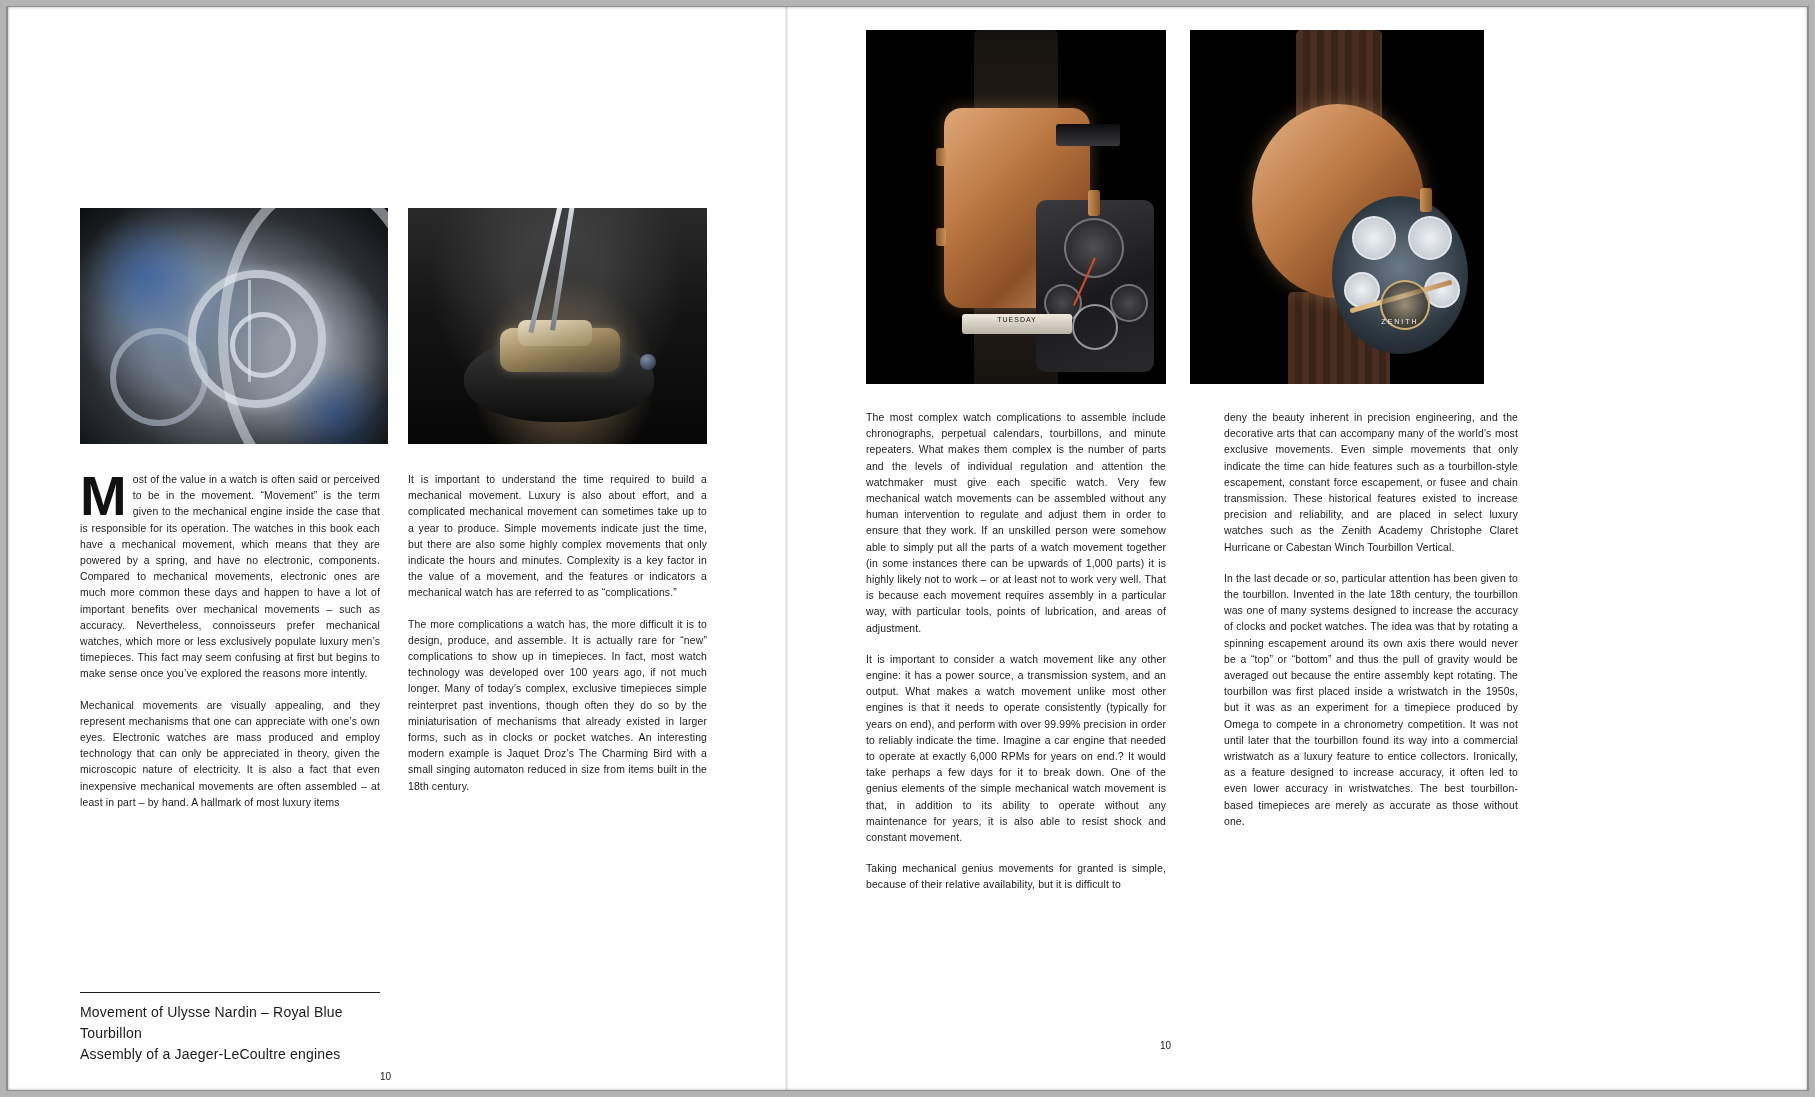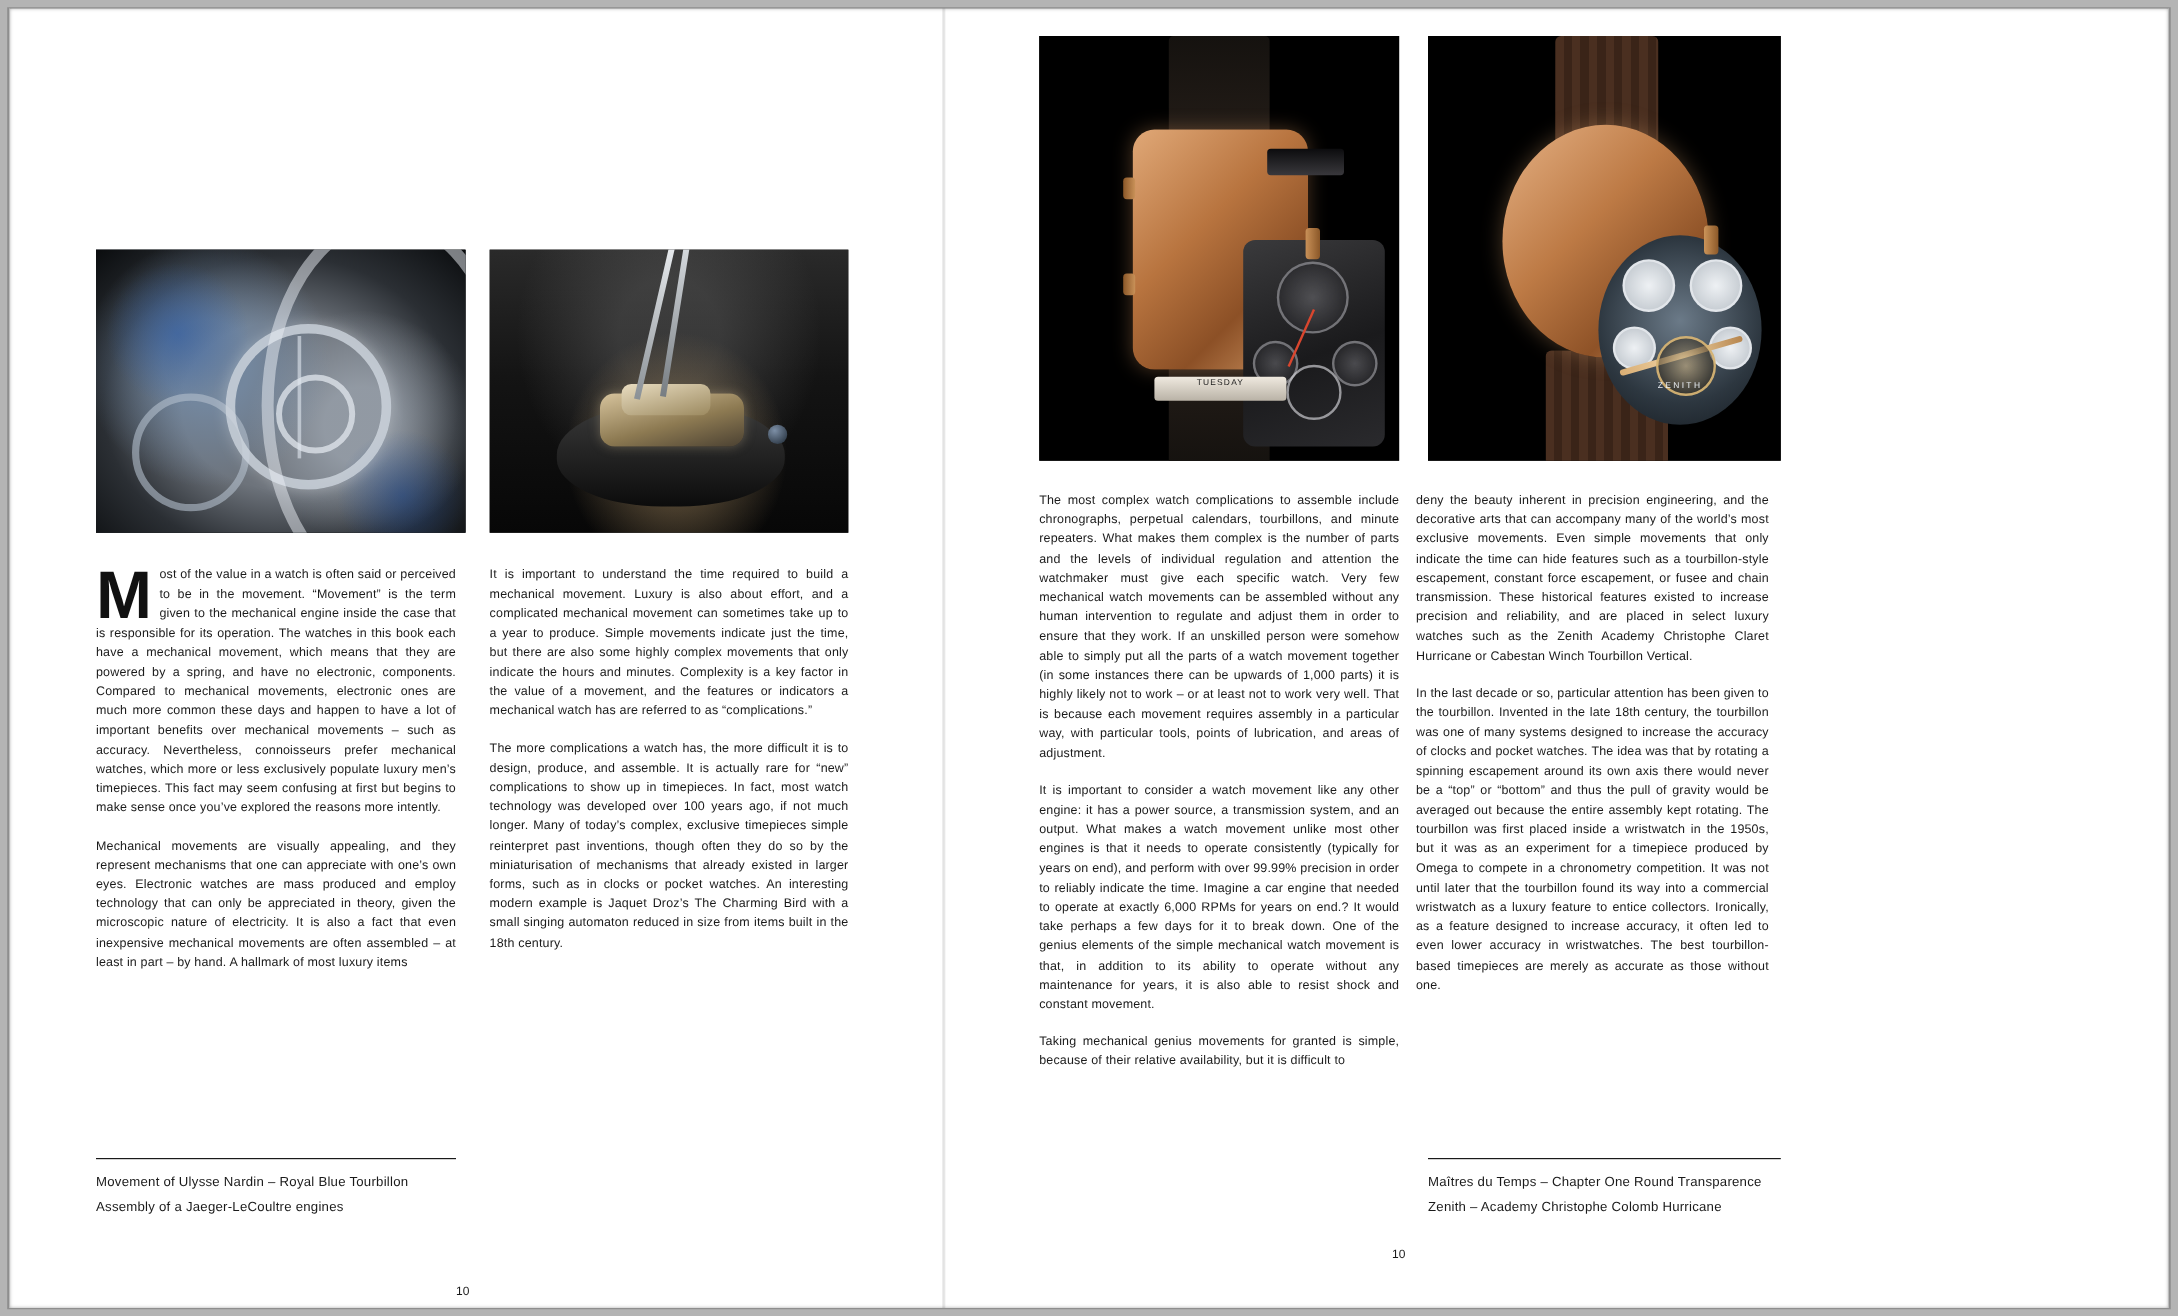--- a/index.html
+++ b/index.html
@@ -127,30 +127,30 @@
     color:#e9eef3;letter-spacing:2px;font-family:"Liberation Sans",sans-serif;}
   .ph4 .crown{position:absolute;left:230px;top:158px;width:12px;height:24px;border-radius:3px;
     background:linear-gradient(90deg,#cb9459,#8c5929);}
 
   
   .col{position:absolute;font-family:"Liberation Sans",sans-serif;font-size:10.4px;
     line-height:16.2px;color:#1a1a1a;text-align:justify;letter-spacing:.15px;}
   .c1{left:80px;top:472px;width:300px;}
   .c2{left:408px;top:472px;width:299px;}
   .c3{left:866px;top:410px;width:300px;}
-  .c4{left:1180px;top:410px;width:294px;}
+  .c4{left:1224px;top:410px;width:294px;}
   .col p{margin:0 0 15px 0;}
   .col p:last-child{margin-bottom:0;}
   .dropcap{float:left;font-size:56px;line-height:44px;font-weight:bold;color:#111;
     margin:2px 6px 0 0;font-family:"Liberation Sans",sans-serif;}
 
   
   .caps{position:absolute;border-top:1px solid #1a1a1a;padding-top:9px;
-    font-family:"Liberation Sans",sans-serif;font-size:11px;line-height:21px;color:#1a1a1a;
-    letter-spacing:.2px;}
+    font-family:"Liberation Sans",sans-serif;font-size:14px;line-height:21px;color:#1a1a1a;
+    letter-spacing:.2px;margin-top:27px;}
   .capsL{left:80px;top:965px;width:300px;}
   .capsR{left:1190px;top:965px;width:294px;}
 
   
   .folio{position:absolute;font-family:"Liberation Sans",sans-serif;font-size:10px;color:#1a1a1a;}
   .folioL{left:380px;top:1040px;margin-top:31px;}
   .folioR{left:1160px;top:1040px;}
 </style>
 </head>
 <body>
@@ -236,22 +236,18 @@
 
   <div class="col c4">
     <p>deny the beauty inherent in precision engineering, and the decorative arts that can accompany many of the world’s most exclusive movements. Even simple movements that only indicate the time can hide features such as a tourbillon-style escapement, constant force escapement, or fusee and chain transmission. These historical features existed to increase precision and reliability, and are placed in select luxury watches such as the Zenith Academy Christophe Claret Hurricane or Cabestan Winch Tourbillon Vertical.</p>
     <p>In the last decade or so, particular attention has been given to the tourbillon. Invented in the late 18th century, the tourbillon was one of many systems designed to increase the accuracy of clocks and pocket watches. The idea was that by rotating a spinning escapement around its own axis there would never be a “top” or “bottom” and thus the pull of gravity would be averaged out because the entire assembly kept rotating. The tourbillon was first placed inside a wristwatch in the 1950s, but it was as an experiment for a timepiece produced by Omega to compete in a chronometry competition. It was not until later that the tourbillon found its way into a commercial wristwatch as a luxury feature to entice collectors. Ironically, as a feature designed to increase accuracy, it often led to even lower accuracy in wristwatches. The best tourbillon-based timepieces are merely as accurate as those without one.</p>
   </div>
 
   <div class="caps capsL">
     <div>Movement of Ulysse Nardin – Royal Blue Tourbillon</div>
     <div>Assembly of a Jaeger-LeCoultre engines</div>
   </div>
-  <div class="caps capsR">
-    <div>Maîtres du Temps – Chapter One Round Transparence</div>
-    <div>Zenith – Academy Christophe Colomb Hurricane</div>
-  </div>
 
   <div class="folio folioL">10</div>
   <div class="folio folioR">10</div>
 
   <div class="edge"></div>
 </div>
 
 </body></html>

